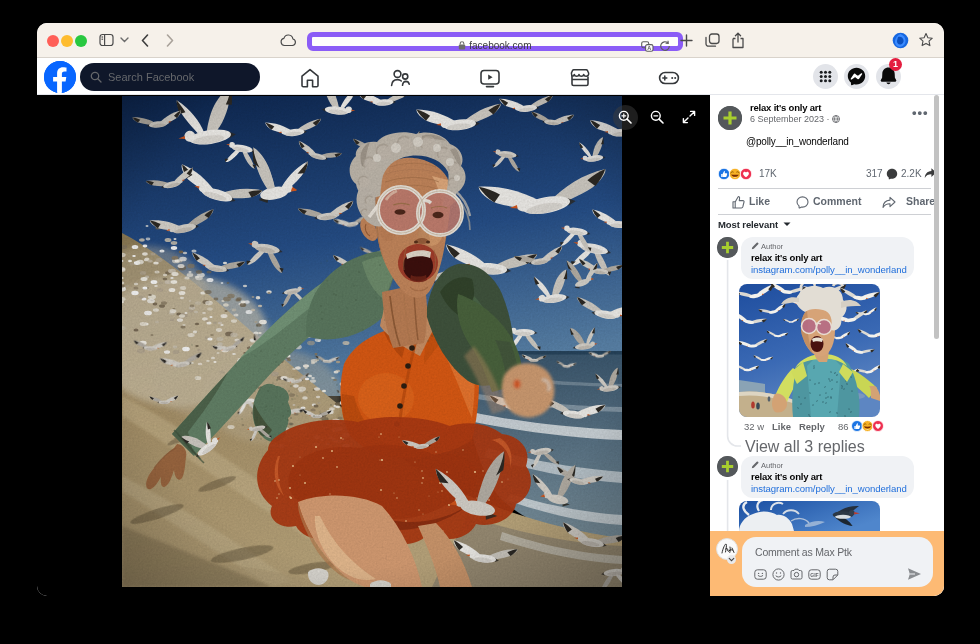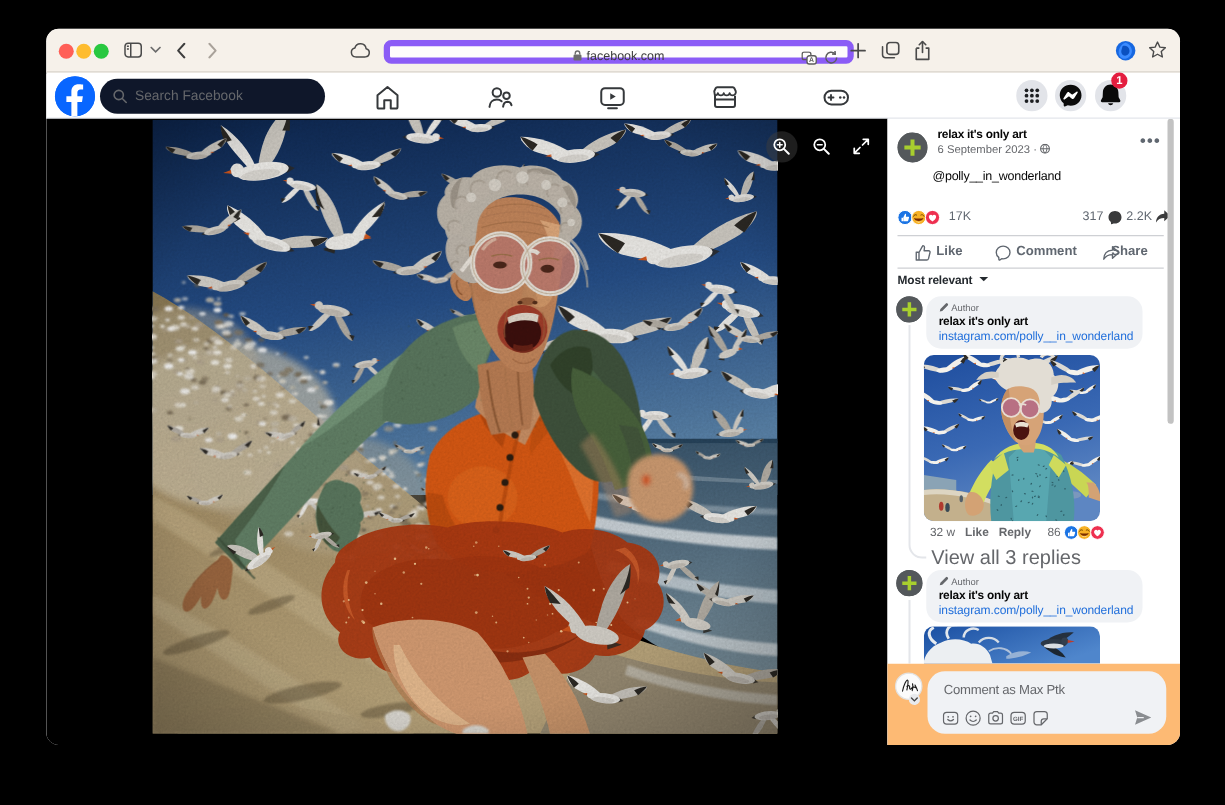--- a/index.html
+++ b/index.html
@@ -1903,21 +1903,21 @@
           <path d="M1 5.8 H3.2 V12 H1 Z M3.2 6 L6 0.9 C6.2 0.4 7.6 0.6 7.6 1.8 L7.3 4.6 H10.9 C11.8 4.6 12.2 5.3 12 6 L10.8 10.9 C10.6 11.5 10.1 12 9.4 12 H3.2 Z" fill="none" stroke="#606770" stroke-width="1.1" stroke-linejoin="round"></path>
         </svg>
         <span class="btn" style="left:31px">Like</span>
         <svg style="position:absolute;left:78px;top:5px" width="13" height="13" viewBox="0 0 13 13">
           <path d="M6.5 0.9 C3.4 0.9 1 3.2 1 6 C1 7.6 1.8 9 3 9.9 L3.1 11.6 C3.1 11.9 3.4 12.1 3.7 12 L5.4 11 C5.8 11.1 6.1 11.1 6.5 11.1 C9.6 11.1 12 8.8 12 6 C12 3.2 9.6 0.9 6.5 0.9 Z" fill="none" stroke="#606770" stroke-width="1.1"></path>
         </svg>
         <span class="btn" style="left:95px">Comment</span>
         <svg style="position:absolute;left:164px;top:5px" width="14" height="13" viewBox="0 0 14 13">
           <path d="M8 1.4 L13 6 L8 10.6 V7.7 C4.8 7.7 2.5 8.9 1 11.4 C1.1 7.3 3.3 4.4 8 4.1 Z" fill="none" stroke="#606770" stroke-width="1.1" stroke-linejoin="round"></path>
         </svg>
-        <span class="btn" style="left:171px">Share</span>
+        <span class="btn" style="left:188px">Share</span>
       </div>
       <div class="divider" style="top:119px"></div>
       <div class="mostrel">Most relevant <svg width="8" height="5" viewBox="0 0 8 5" style="vertical-align:1px;margin-left:3px">
             <path d="M0.5 0.5 L4 4 L7.5 0.5 Z" fill="#24292e"></path>
           </svg></div>
 
       <svg style="position:absolute;left:16px;top:165px" width="16" height="188" viewBox="0 0 16 188">
         <path d="M1.6 0 V176 A 10 10 0 0 0 11.6 186 H15" fill="none" stroke="#e4e6ea" stroke-width="1.6"></path>
       </svg>
 

